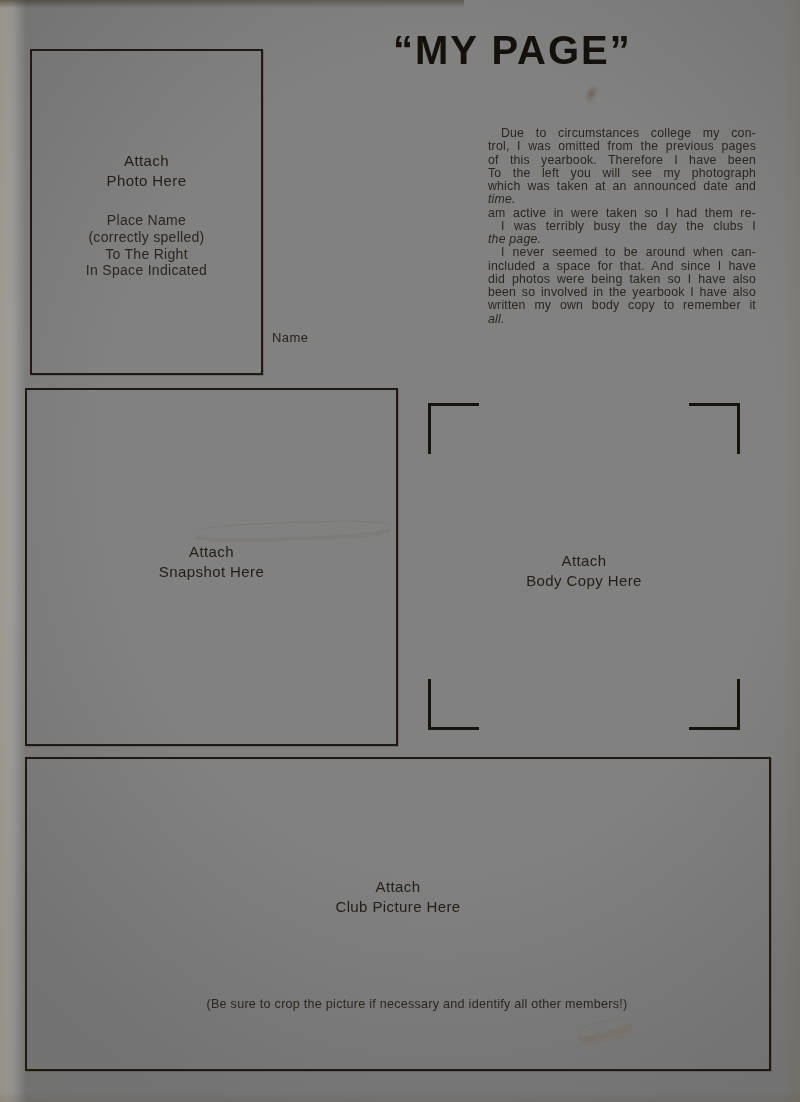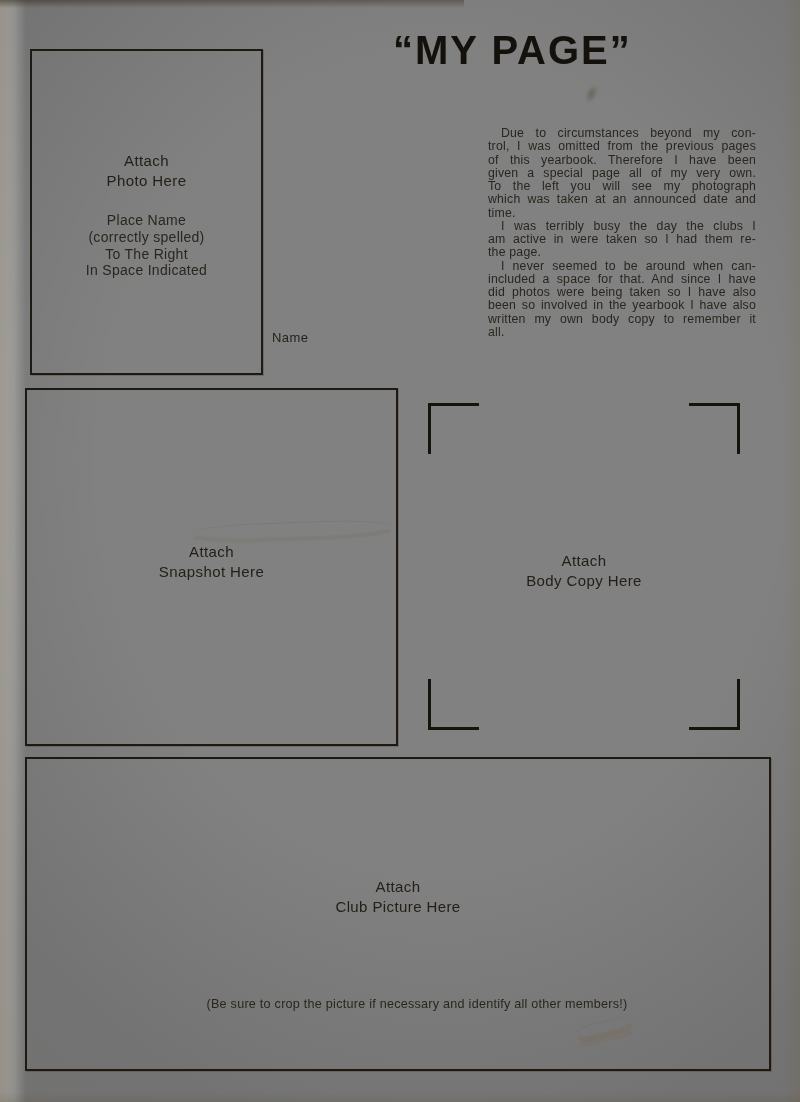--- a/index.html
+++ b/index.html
@@ -55,21 +55,21 @@
     font-size:12.6px;letter-spacing:0.25px;color:#2a261f;margin-left:19px;
   }
 
   .name-label{position:absolute;left:272px;top:330px;font-size:13px;letter-spacing:0.4px;color:#26221b;}
 
   .intro{
     position:absolute;left:488px;top:127px;width:268px;
     font-size:12.3px;line-height:13.25px;letter-spacing:0.2px;color:#2a261f;
   }
   .tline{text-align:justify;text-align-last:justify;}
-  .tline.last{text-align:left;text-align-last:left;}
+  .tline.last{text-align:left;text-align-last:left;font-style:italic;}
   .tline.first{text-indent:13px;}
 
   .bodycopy-area{position:absolute;left:428px;top:403px;width:312px;height:327px;}
   .corner{position:absolute;width:48px;height:48px;}
   .corner.tl{left:0;top:0;border-left:3px solid #16130d;border-top:3px solid #16130d;}
   .corner.tr{right:0;top:0;border-right:3px solid #16130d;border-top:3px solid #16130d;}
   .corner.bl{left:0;bottom:0;border-left:3px solid #16130d;border-bottom:3px solid #16130d;}
   .corner.br{right:0;bottom:0;border-right:3px solid #16130d;border-bottom:3px solid #16130d;}
   .bodycopy-area .box-label{top:148px;}
 
@@ -100,29 +100,28 @@
 Photo Here</div>
     <div class="box-note">Place Name
 (correctly spelled)
 To The Right
 In Space Indicated</div>
   </div>
 
   <div class="name-label">Name</div>
 
   <div class="intro">
-      <div class="tline first">Due to circumstances beyond my con-</div>
+      <div class="tline first">Due to circumstances college my con-</div>
       <div class="tline">trol, I was omitted from the previous pages</div>
       <div class="tline">of this yearbook. Therefore I have been</div>
-      <div class="tline">given a special page all of my very own.</div>
       <div class="tline">To the left you will see my photograph</div>
       <div class="tline">which was taken at an announced date and</div>
       <div class="tline last">time.</div>
+      <div class="tline">am active in were taken so I had them re-</div>
       <div class="tline first">I was terribly busy the day the clubs I</div>
-      <div class="tline">am active in were taken so I had them re-</div>
       <div class="tline last">the page.</div>
       <div class="tline first">I never seemed to be around when can-</div>
       <div class="tline">included a space for that. And since I have</div>
       <div class="tline">did photos were being taken so I have also</div>
       <div class="tline">been so involved in the yearbook I have also</div>
       <div class="tline">written my own body copy to remember it</div>
       <div class="tline last">all.</div>
     </div>
 
   <div class="rulebox snapshot-box">

